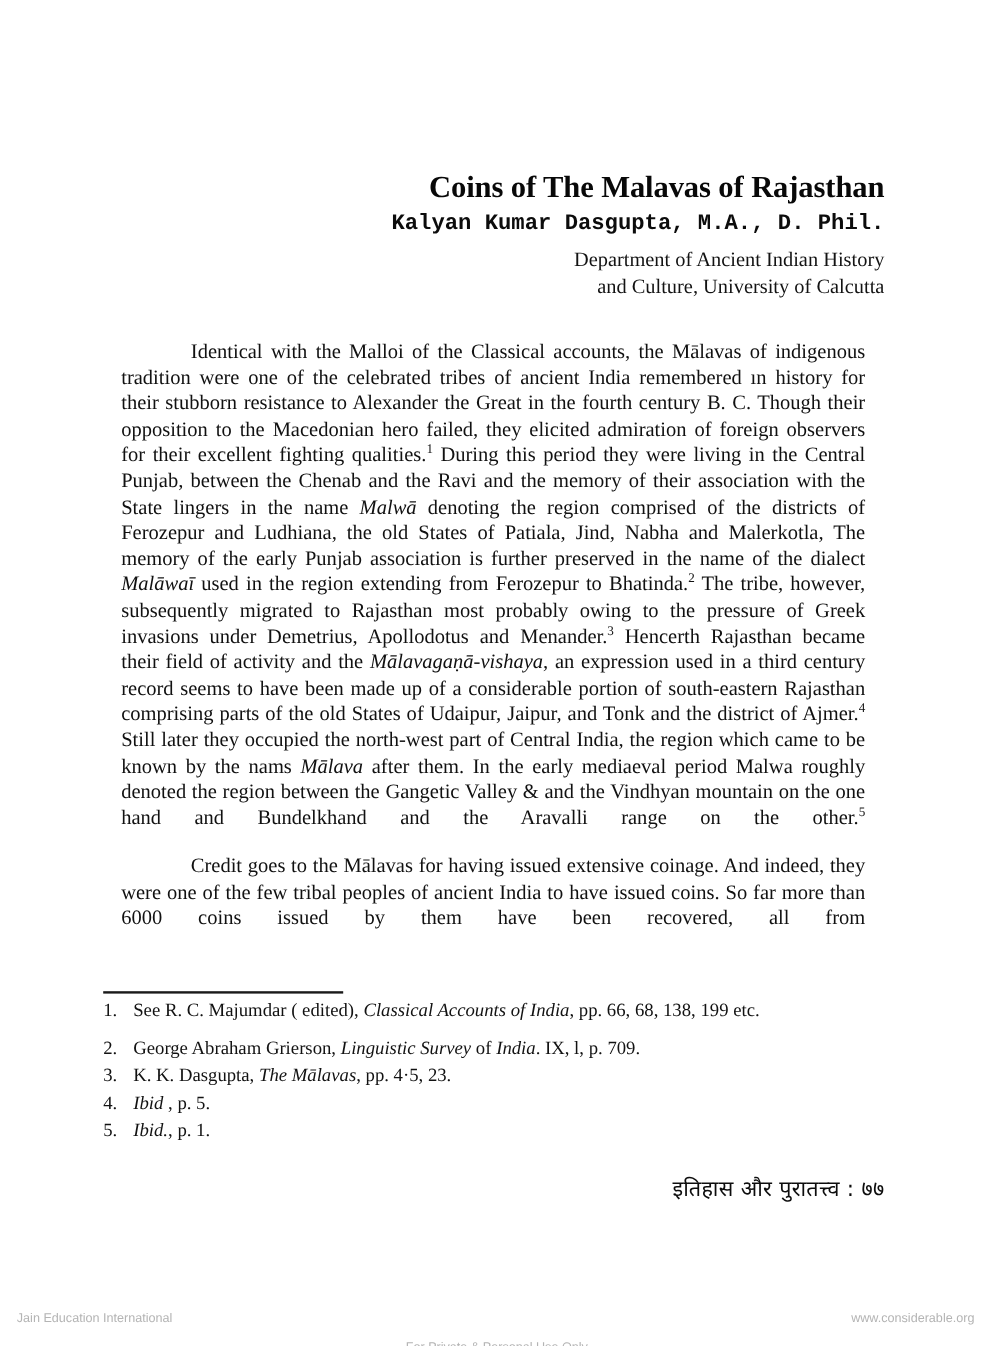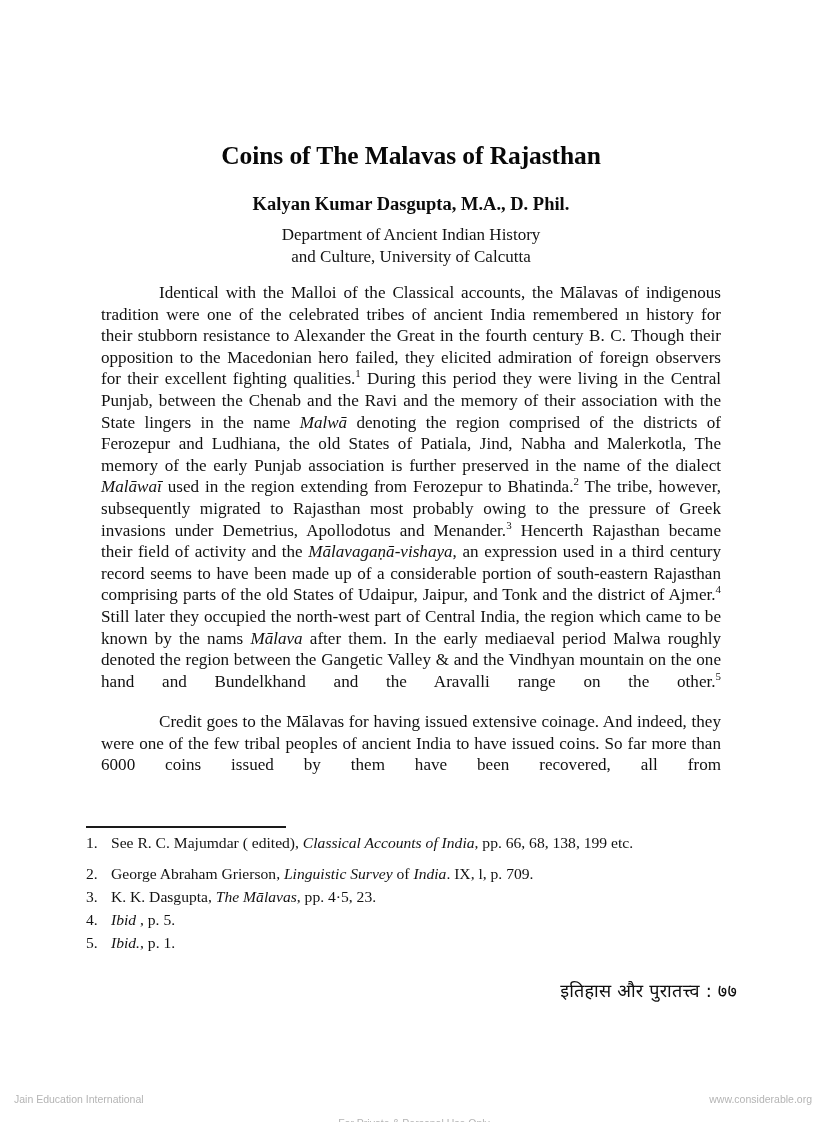--- a/index.html
+++ b/index.html
@@ -22,36 +22,37 @@
     width: 828px;
     height: 1122px;
   }
 
   
   .header {
     position: absolute;
     top: 142px;
     left: 85px;
     width: 652px;
-    text-align: center;
+    text-align: right;
   }
   .doc-title {
     font-size: 25.5px;
     font-weight: bold;
     letter-spacing: -0.1px;
     line-height: 1.12;
     margin: 0;
     color: #080808;
   }
   .doc-author {
     font-size: 18.5px;
     font-weight: bold;
-    margin: 23px 0 0 0;
+    margin: 5px 0 0 0;
     line-height: 1.15;
     color: #0c0c0c;
+    font-family: Liberation Mono, monospace;
   }
   .doc-affiliation {
     font-size: 17px;
     font-weight: normal;
     line-height: 1.32;
     margin: 9px 0 0 0;
     color: #131313;
   }
 
   

